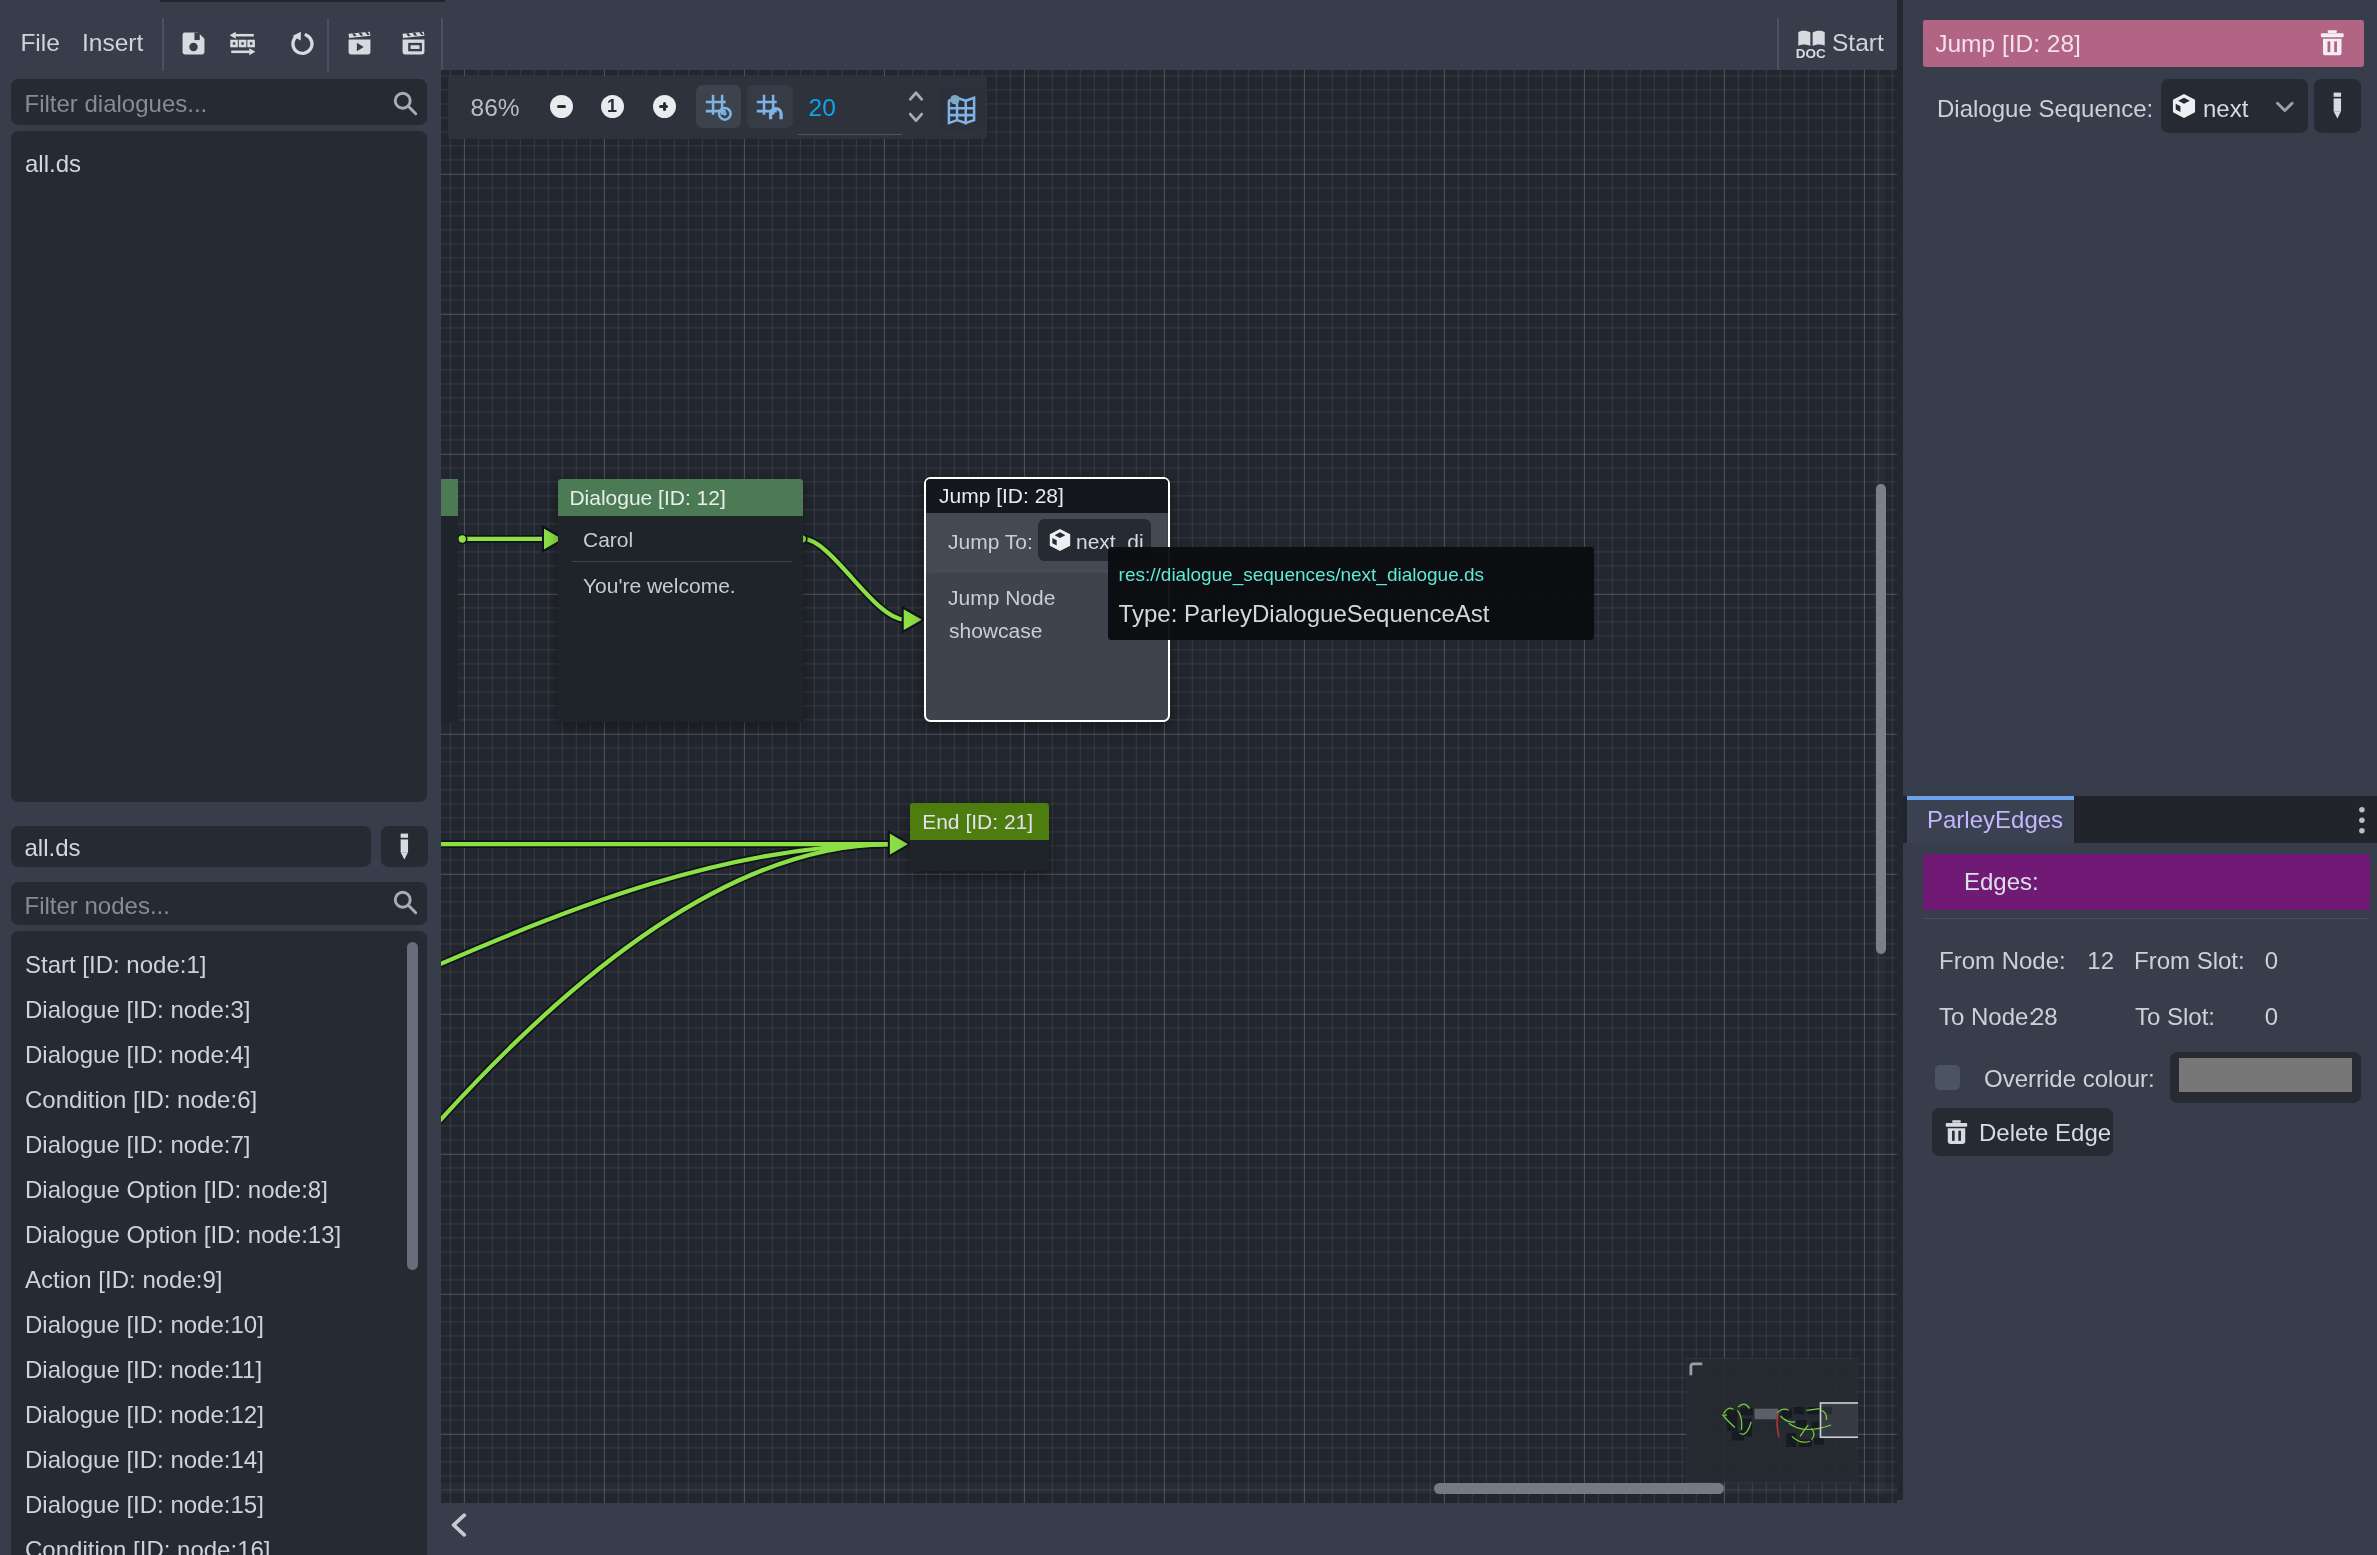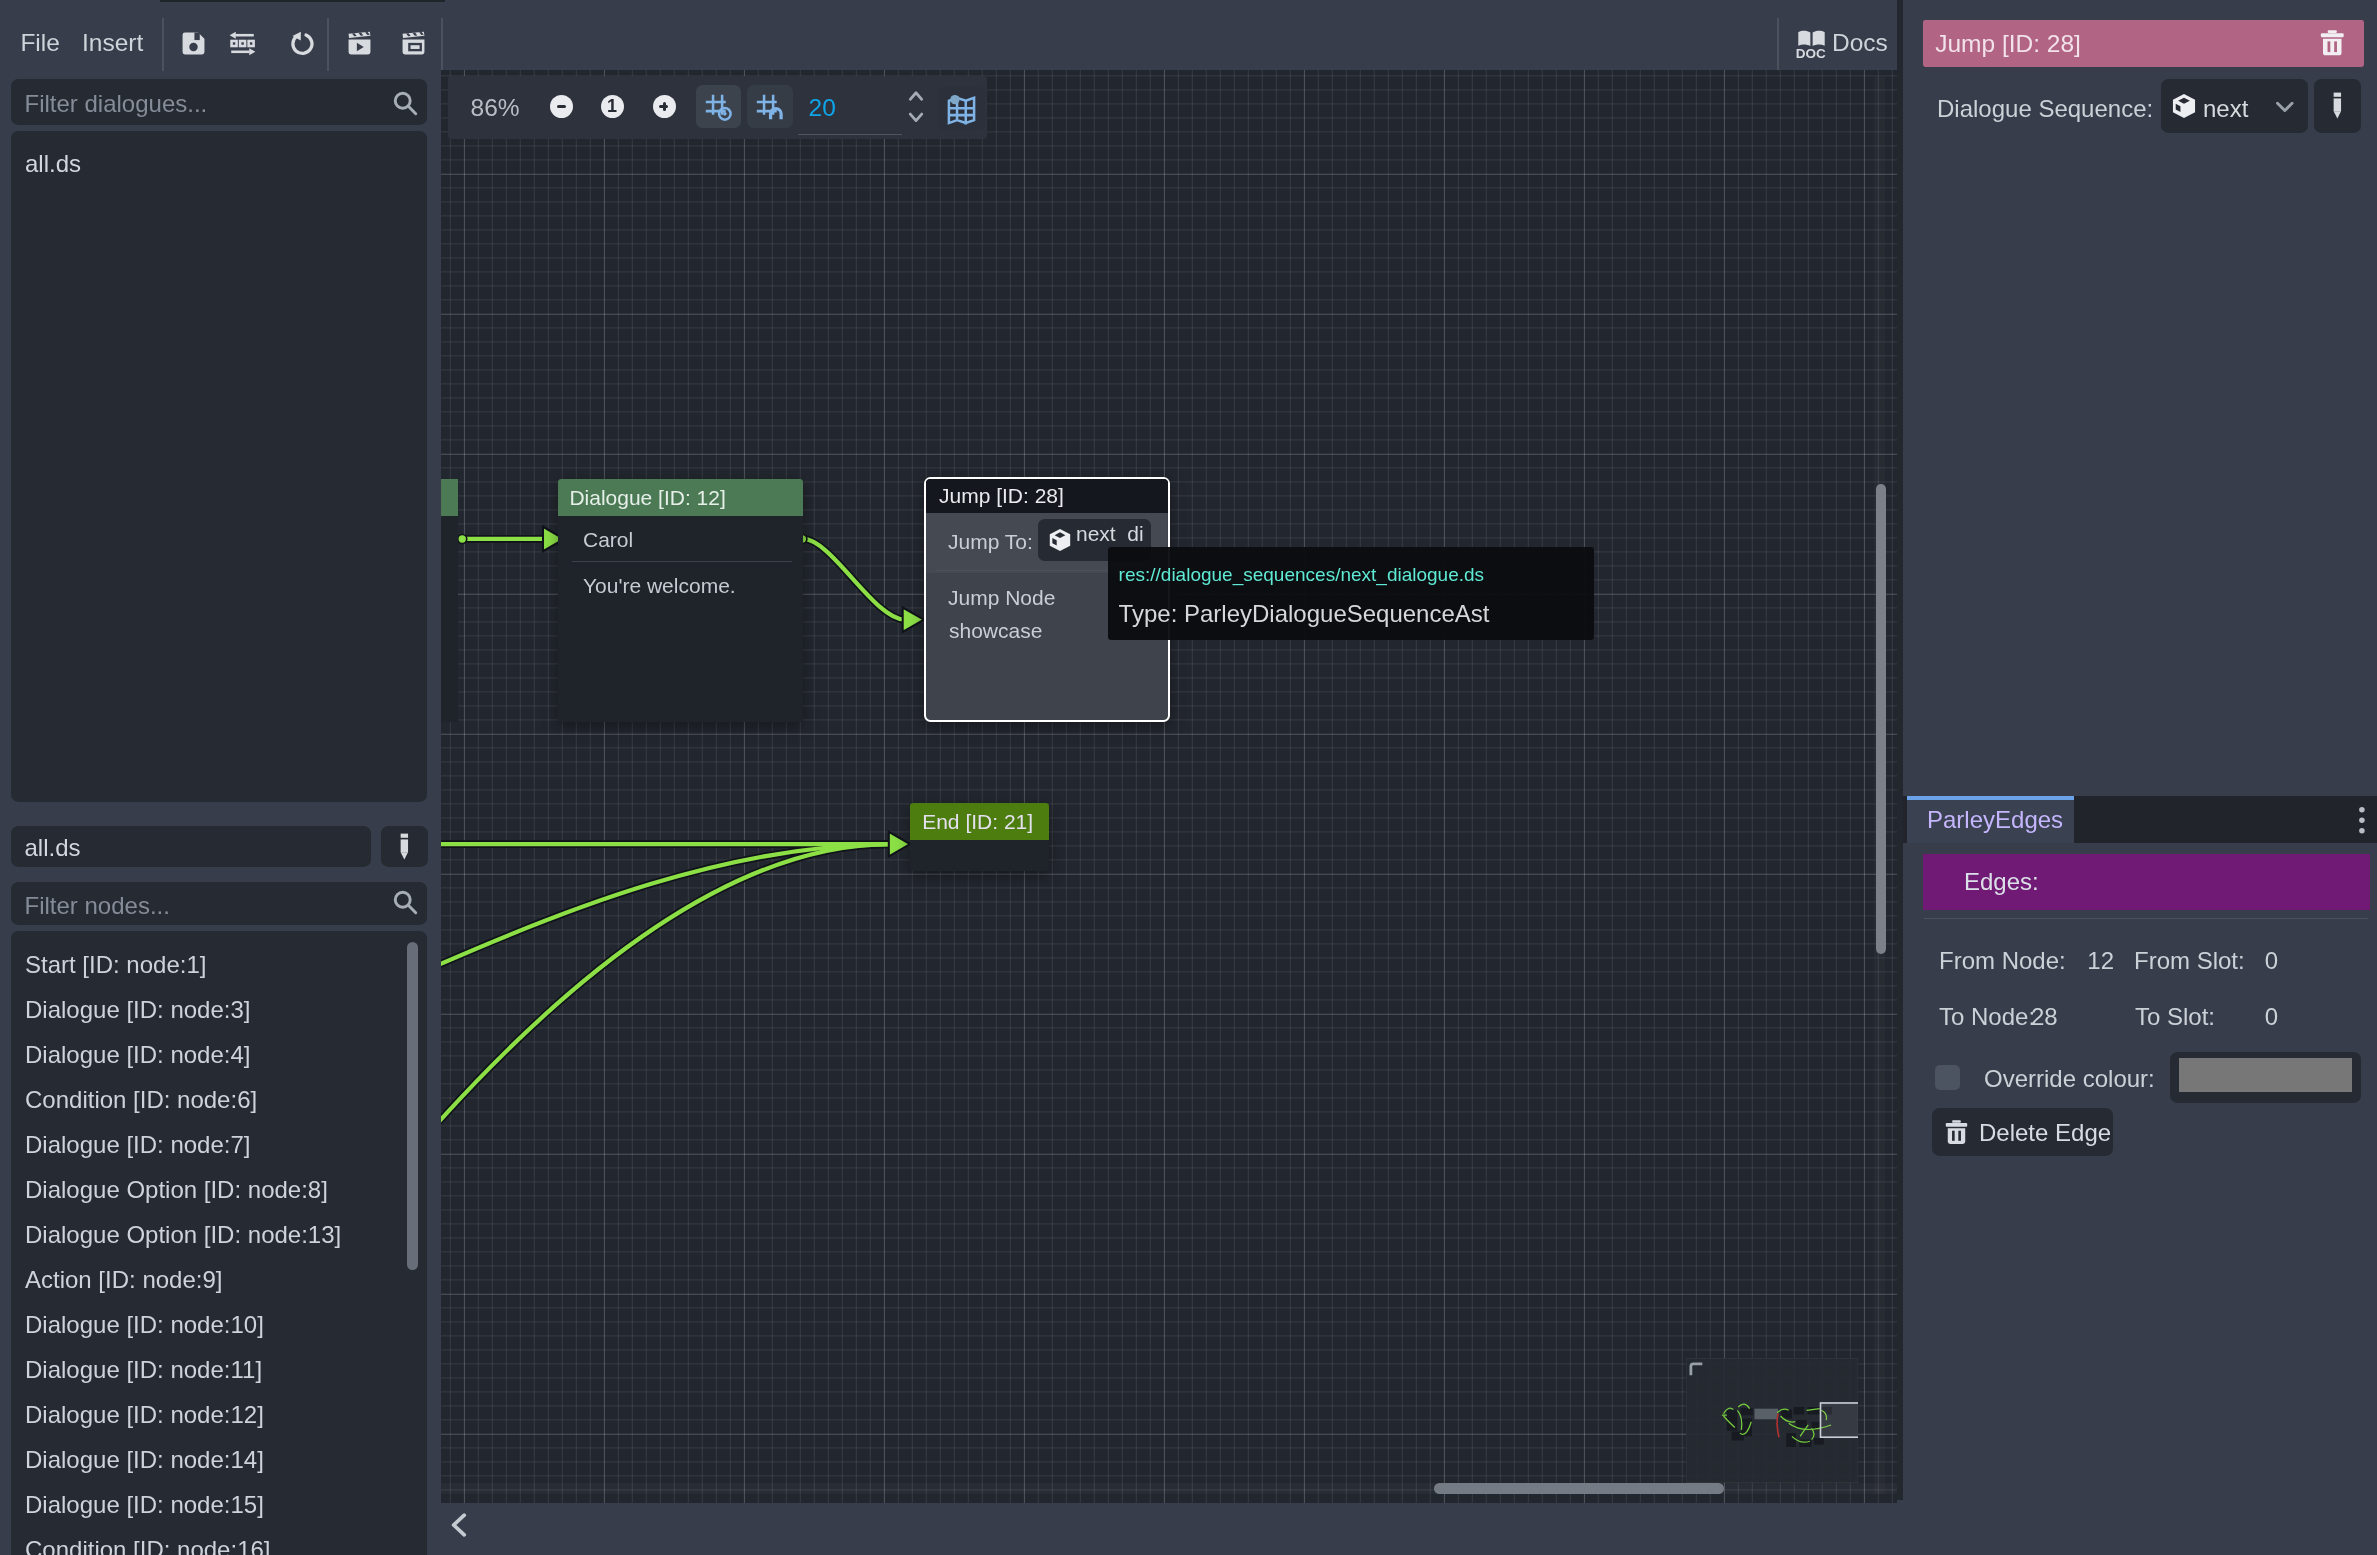--- a/index.html
+++ b/index.html
@@ -51,21 +51,21 @@
   <path d="M1.3 4.5 L1 1.8 L14.6 0.4 L15 3.1 Z" fill="#d7dade"></path>
   <path d="M3.2 1.6 L4.6 3.4 L6.2 3.2 L4.8 1.4 Z M7.4 1.2 L8.8 3 L10.4 2.8 L9 1 Z M11.6 0.8 L13 2.6 L14.6 2.4 L13.2 0.6 Z" fill="#373d4a"></path>
   <path d="M4.6 7.6 H13.4 V13 H4.6 Z" fill="#373d4a"></path>
     <rect x="6.1" y="9.1" width="5.8" height="2.4" fill="#d7dade"></rect>
 </svg>
 <svg class="abs" style="left:1795px;top:27px" width="33" height="33" viewBox="0 0 20 20">
   <path d="M2 3.2 C4.2 2 7 2 9.3 3.4 V11.5 C7 10.3 4.2 10.3 2 11.3 Z" fill="#d7dade"></path>
   <path d="M18 3.2 C15.8 2 13 2 10.7 3.4 V11.5 C13 10.3 15.8 10.3 18 11.3 Z" fill="#d7dade"></path>
   <text x="0.5" y="19" font-family="Liberation Sans" font-size="8.2" font-weight="bold" fill="#d7dade">DOC</text>
 </svg>
-<div class="abs" style="left:1832px;top:29px;font-size:24.5px;color:#cfd3da">Docs</div>
+<div class="abs" style="left:1832px;top:29px;font-size:24.5px;color:#cfd3da">Start</div>
 
 <div id="leftpanel">
   <div class="inbox" style="left:11.4px;top:79px;width:416px;height:46px"></div>
   <div class="abs ph" style="left:24.5px;top:90px">Filter dialogues...</div>
   <svg class="abs" style="left:392px;top:90px" width="26" height="26" viewBox="0 0 16 16" fill="none" stroke="#a7adb7" stroke-width="1.8">
     <circle cx="6.6" cy="6.6" r="4.6"></circle>
       <path d="M10.2 10.2 L14.6 14.6" stroke-linecap="round"></path>
   </svg>
 
   <div class="inbox" style="left:11.4px;top:131px;width:416px;height:671px"></div>
@@ -144,21 +144,21 @@
   <div class="abs" style="left:483px;top:407px;width:246px;height:245px;box-sizing:border-box;background:#3f444c;border:2.4px solid #fff;border-radius:6.5px;box-shadow:0 4.9px 14.7px rgba(0,0,0,.35)">
     <div style="height:34px;background:#14171d;border-radius:4.1px 4.1px 0 0;color:#e8eaee;font-size:21px;line-height:34px;padding-left:13px">Jump [ID: 28]</div>
     <div style="position:absolute;left:0;top:34px;width:241px;height:60px;background:rgba(255,255,255,.035)"></div>
     <div style="position:absolute;left:22px;top:51px;font-size:21px;color:#c9ced6">Jump To:</div>
     <div style="position:absolute;left:112px;top:40px;width:113px;height:42px;background:#262b33;border-radius:6.5px;overflow:hidden">
       <svg style="position:absolute;left:9.8px;top:9px" width="24" height="24" viewBox="0 0 16 16">
         <path d="M8 0.6 L14.8 4.1 V11.9 L8 15.4 L1.2 11.9 V4.1 Z" fill="#eceef1"></path>
         <path d="M8 2.9 L11.6 4.75 L8 6.6 L4.4 4.75 Z" fill="#262b33"></path>
         <path d="M2.9 6.6 L5.8 8.1 V11.7 L2.9 10.2 Z" fill="#262b33"></path>
       </svg>
-      <div style="position:absolute;left:38px;top:3px;font-size:21px;color:#d6dade;white-space:nowrap">next&nbsp; di</div>
+      <div style="position:absolute;left:38px;top:11px;font-size:21px;color:#d6dade;white-space:nowrap">next&nbsp; di</div>
     </div>
     <div style="position:absolute;left:9.8px;top:91px;width:225px;height:0.8px;background:#4c525c"></div>
     <div style="position:absolute;left:22px;top:107px;font-size:21px;color:#c9ced6">Jump Node</div>
     <div style="position:absolute;left:23px;top:140px;font-size:21px;color:#c9ced6">showcase</div>
   </div>
 
   <div class="abs" style="left:469px;top:733px;width:139px;height:68px;background:#1f232a;border-radius:3.3px;box-shadow:0 4.9px 14.7px rgba(0,0,0,.35)">
     <div style="height:37px;background:#4d7c0f;border-radius:3.3px 3.3px 0 0;color:#e4e1ef;font-size:21px;line-height:37px;padding-left:12.2px;white-space:nowrap">End [ID: 21]</div>
   </div>
 

